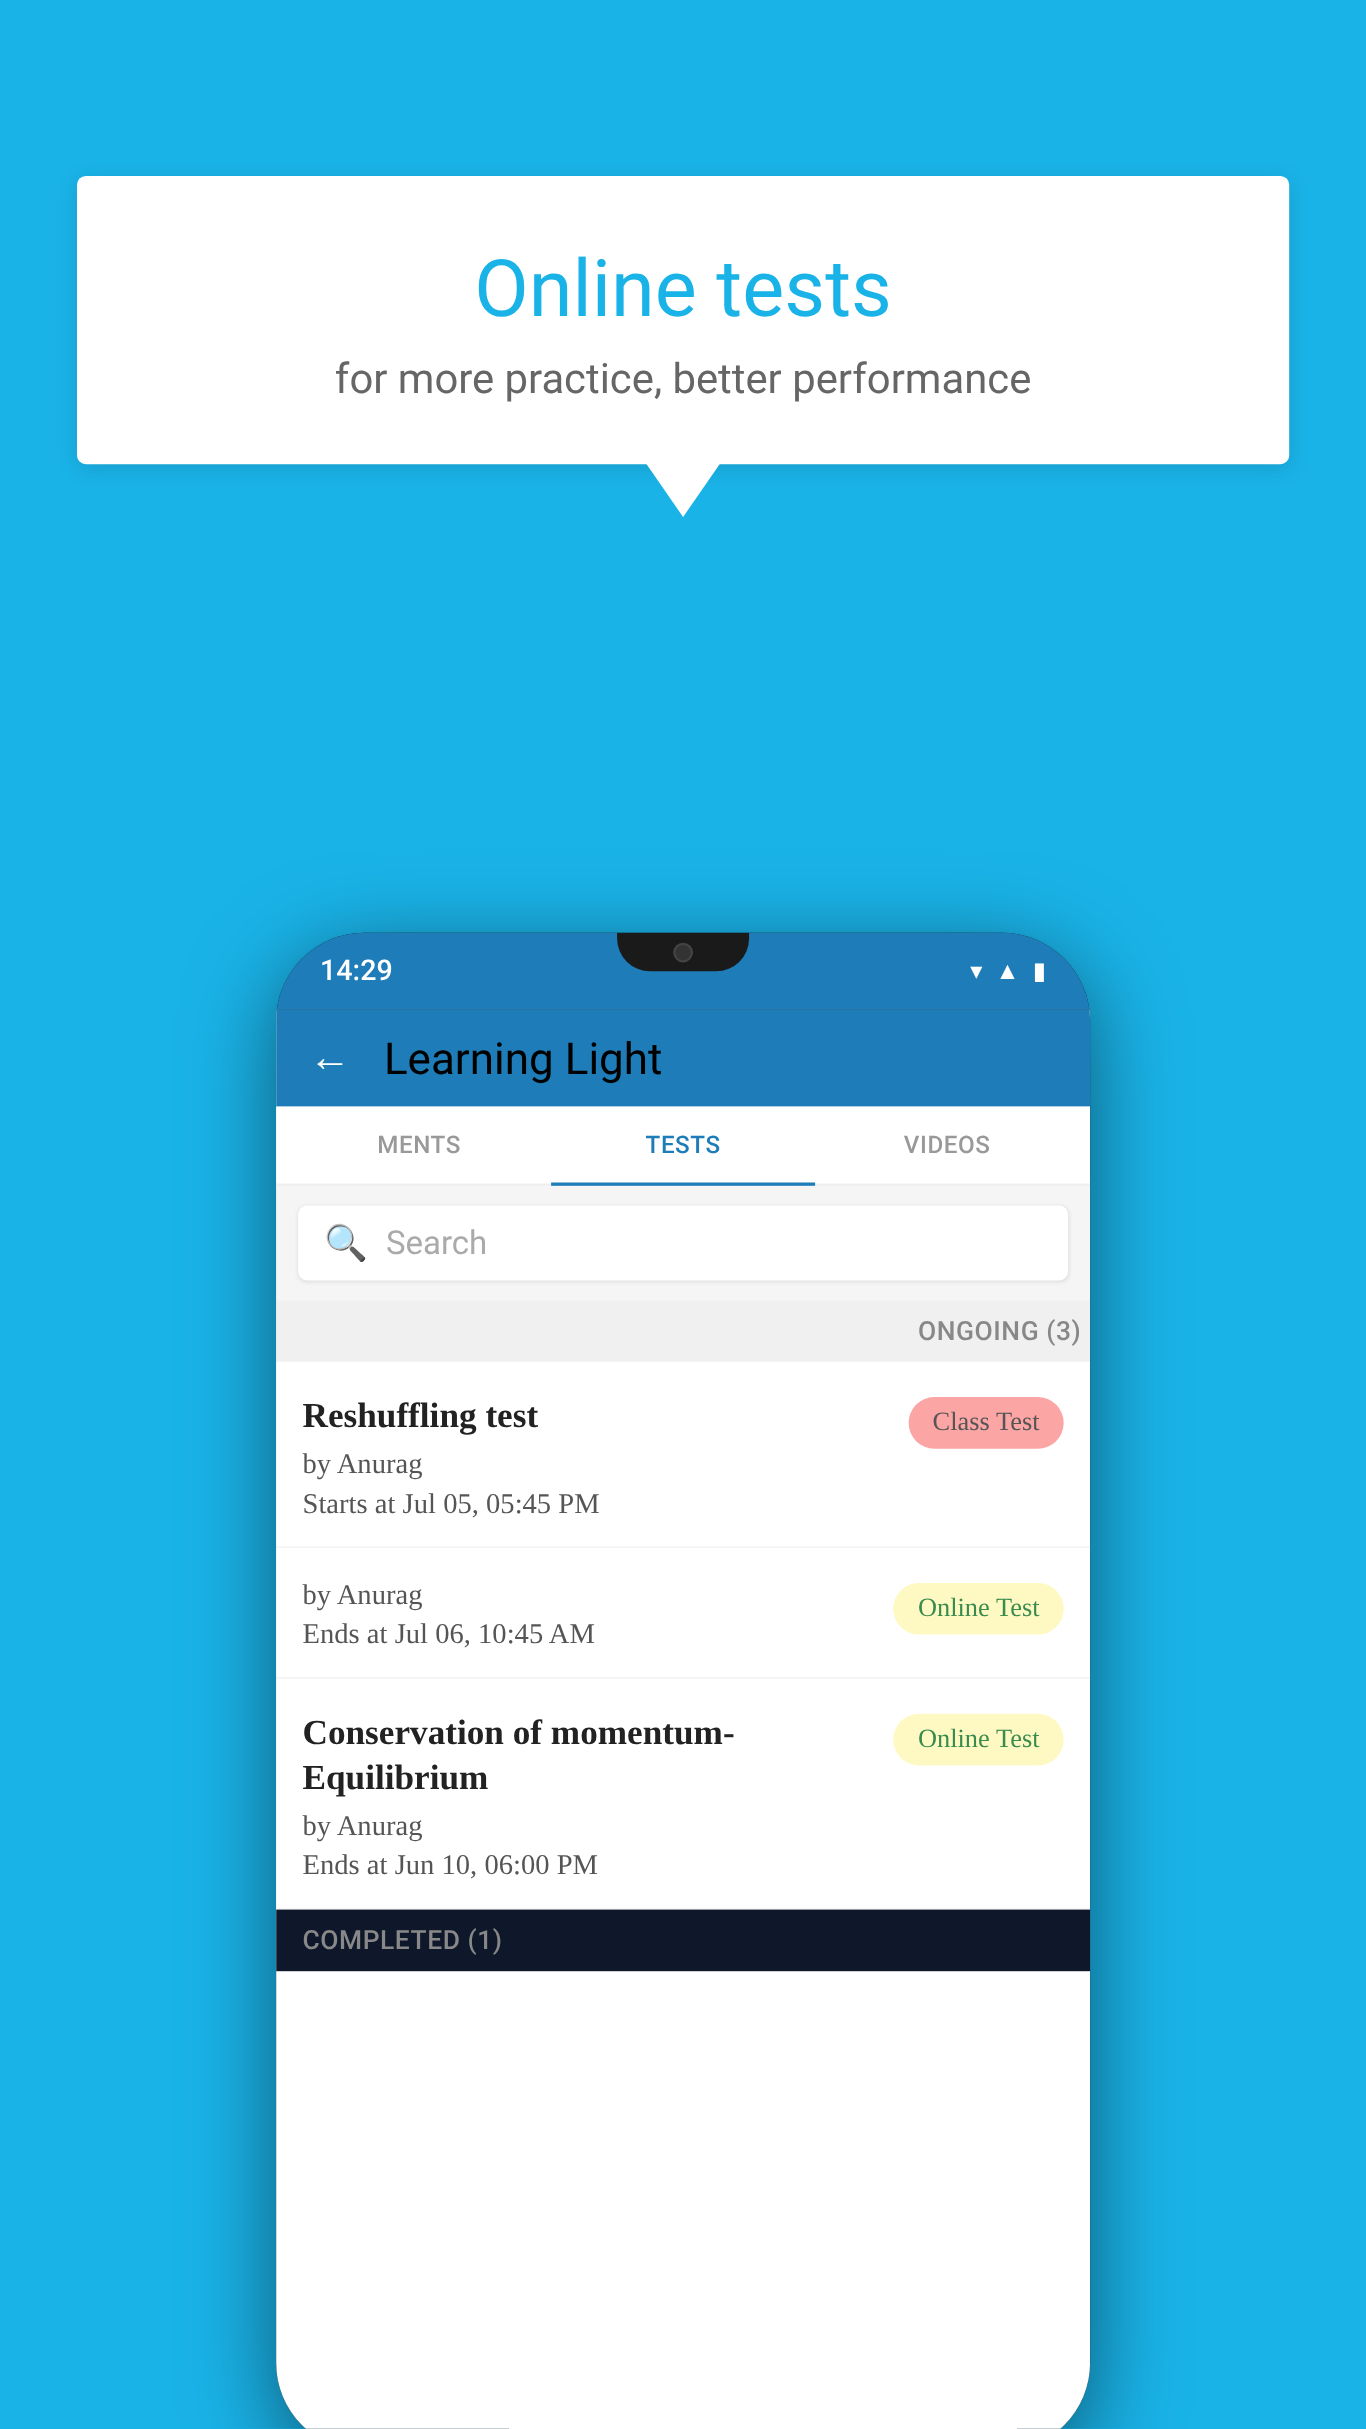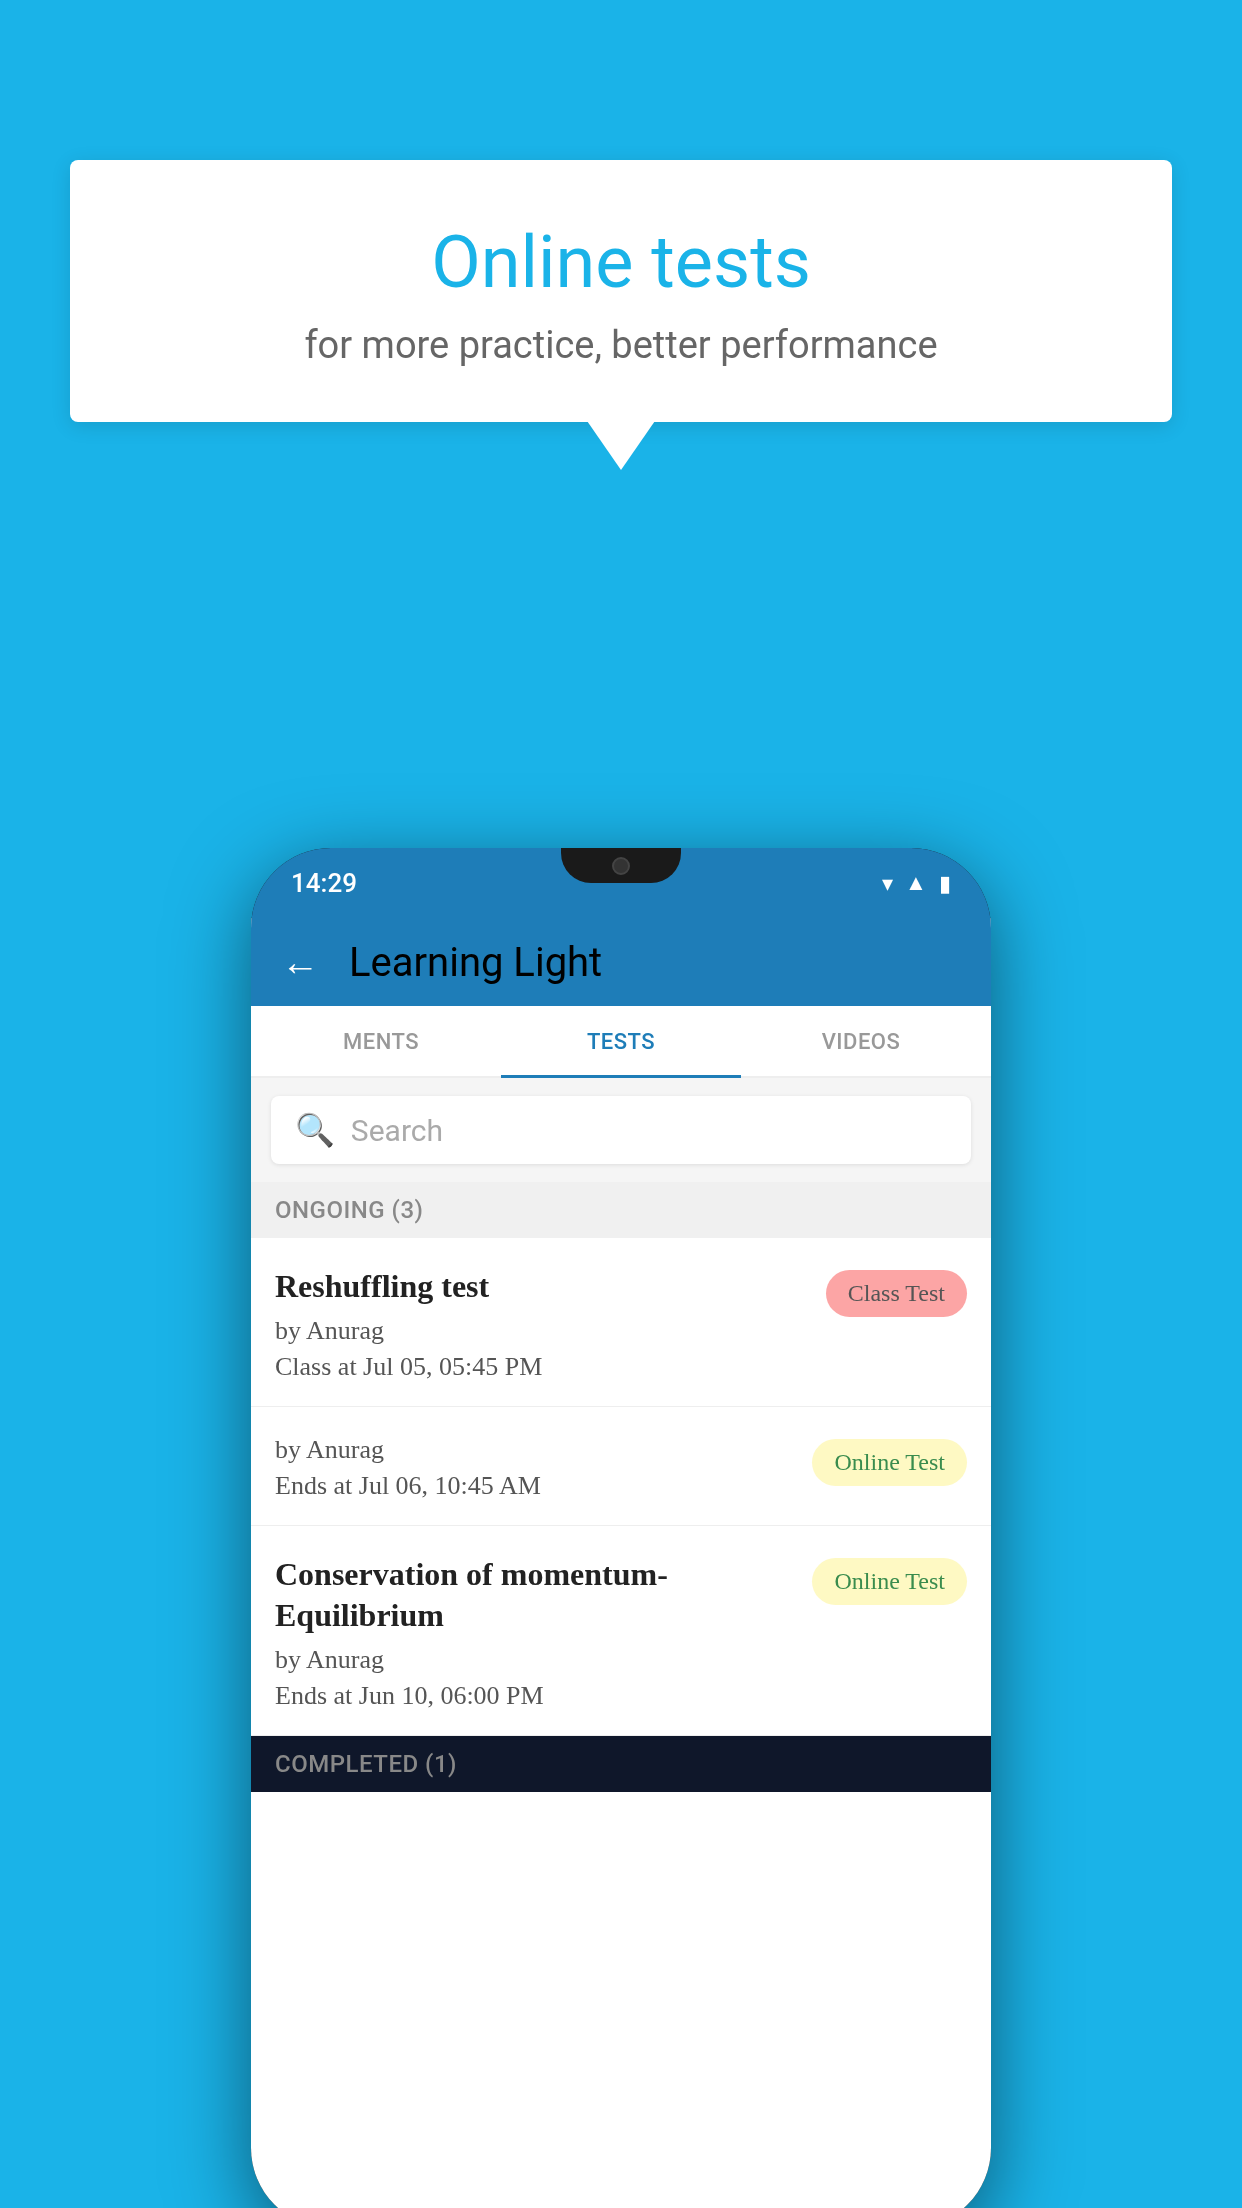--- a/index.html
+++ b/index.html
@@ -217,25 +217,26 @@
     }
 
     .search-placeholder {
       color: #aaa;
       font-size: 30px;
     }
 
     
     .section-header {
       background: #f0f0f0;
-      padding: 14px 24px;
+      padding: 14px 8px;
       font-size: 24px;
       color: #888;
       font-weight: 500;
       letter-spacing: 0.5px;
+      text-align: right;
     }
 
     
     .test-list {
       background: white;
     }
 
     .test-item {
       padding: 28px 24px 24px;
       border-bottom: 1px solid #eee;
@@ -350,21 +351,21 @@
 
     <div class="section-header">ONGOING (3)</div>
 
     <div class="test-list">
 
       <div class="test-item">
         <div class="test-info">
           <div class="test-name">Reshuffling test</div>
           <div class="test-author">by Anurag</div>
           <div class="test-time">
-            <span>Class at</span>&nbsp;<span>Jul 05, 05:45 PM</span>
+            <span>Starts at</span>&nbsp;<span>Jul 05, 05:45 PM</span>
           </div>
         </div>
         <span class="test-badge badge-class">Class Test</span>
       </div>
 
       <div class="test-item">
         <div class="test-info">
           <div class="test-author">by Anurag</div>
           <div class="test-time">
             <span>Ends at</span>&nbsp;<span>Jul 06, 10:45 AM</span>

